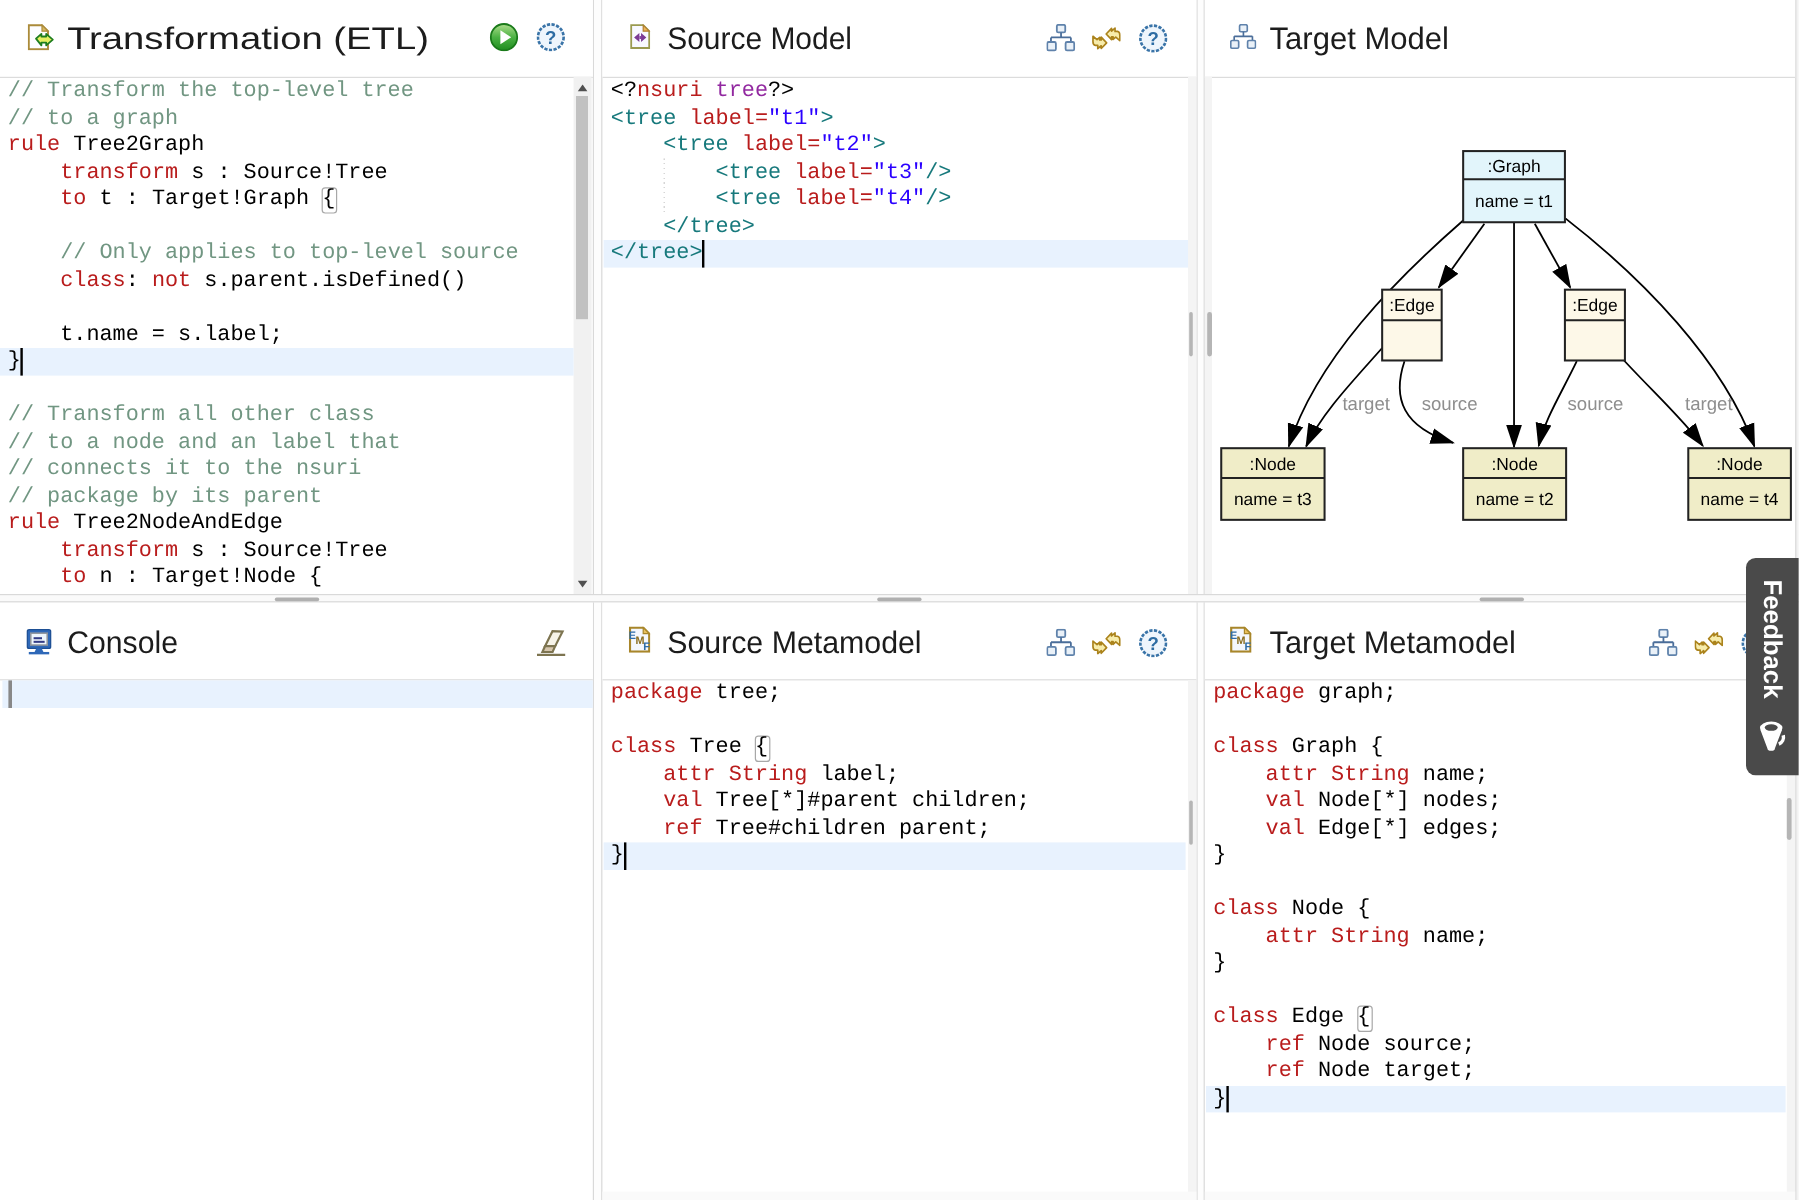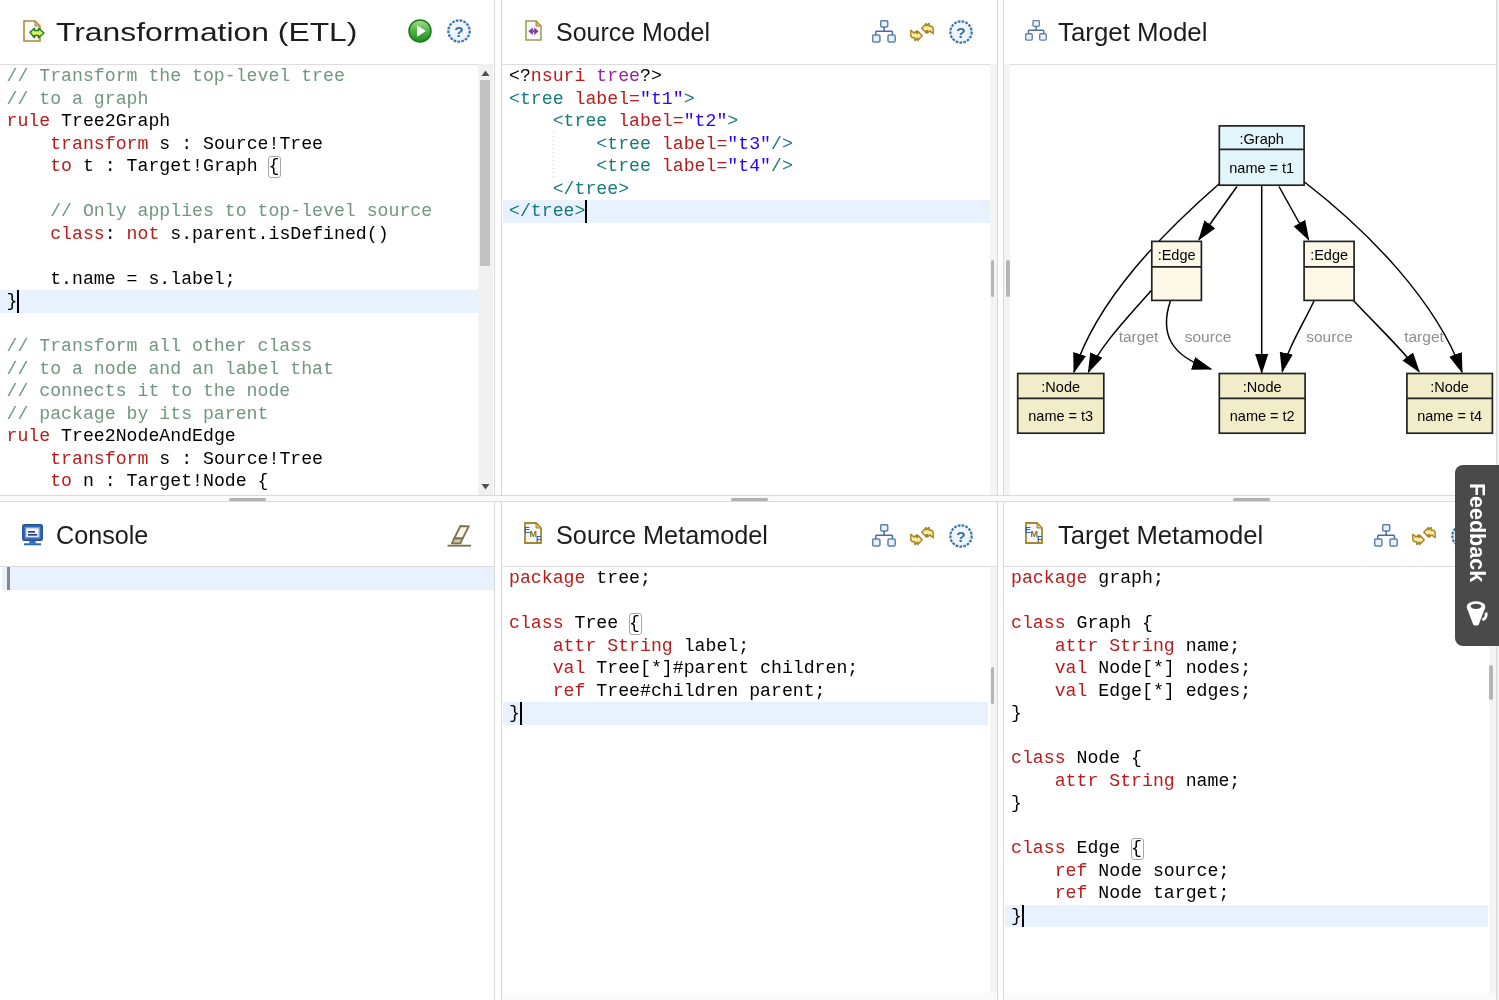--- a/index.html
+++ b/index.html
@@ -68,21 +68,21 @@
     <span class="k">to</span> t : Target!Graph {
 
     <span class="c">// Only applies to top-level source</span>
     <span class="k">class</span>: <span class="k">not</span> s.parent.isDefined()
 
     t.name = s.label;
 }
 
 <span class="c">// Transform all other class</span>
 <span class="c">// to a node and an label that</span>
-<span class="c">// connects it to the node</span>
+<span class="c">// connects it to the nsuri</span>
 <span class="c">// package by its parent</span>
 <span class="k">rule</span> Tree2NodeAndEdge
     <span class="k">transform</span> s : Source!Tree
     <span class="k">to</span> n : Target!Node {</pre>
 
 <div class="track" style="left:478px;top:64px;width:14.5px;height:430.5px;background:#f1f1f1;"></div>
 <svg class="abs" style="left:480px;top:69px" width="11" height="9">
     <path d="M1.5,7 L5.5,1.5 L9.5,7 z" fill="#505050"></path>
   </svg>
 <div class="abs" style="left:480px;top:79.8px;width:10px;height:186px;background:#c1c1c1;"></div>

